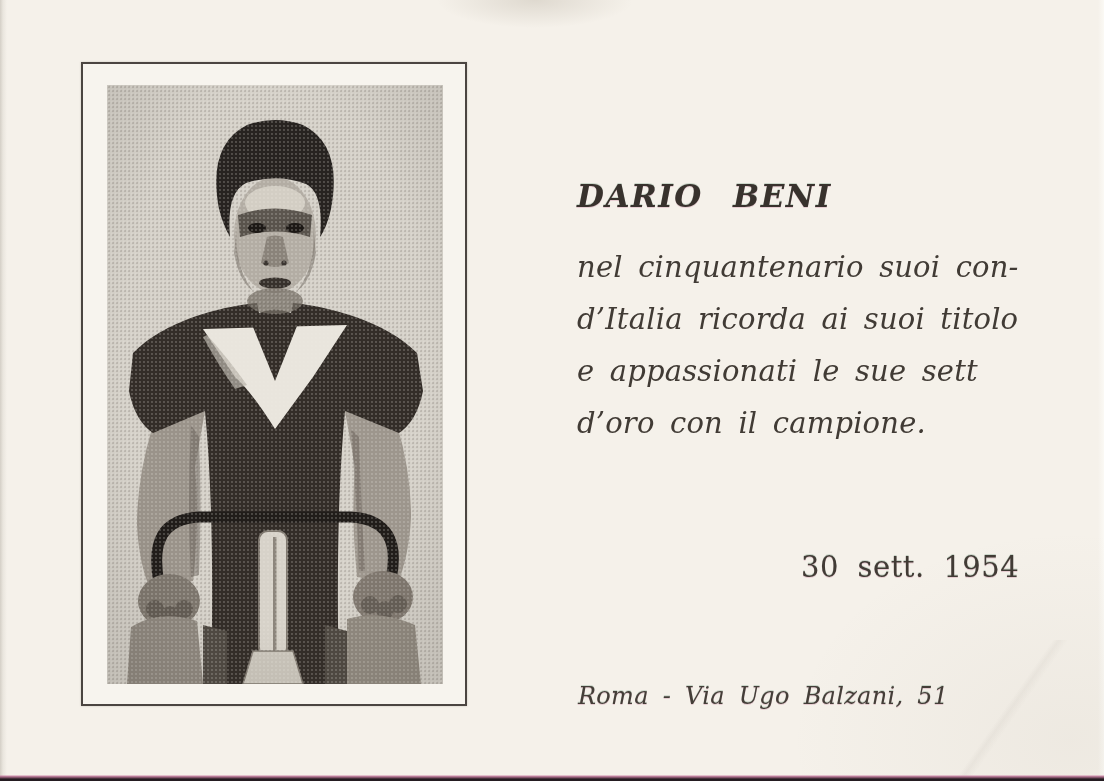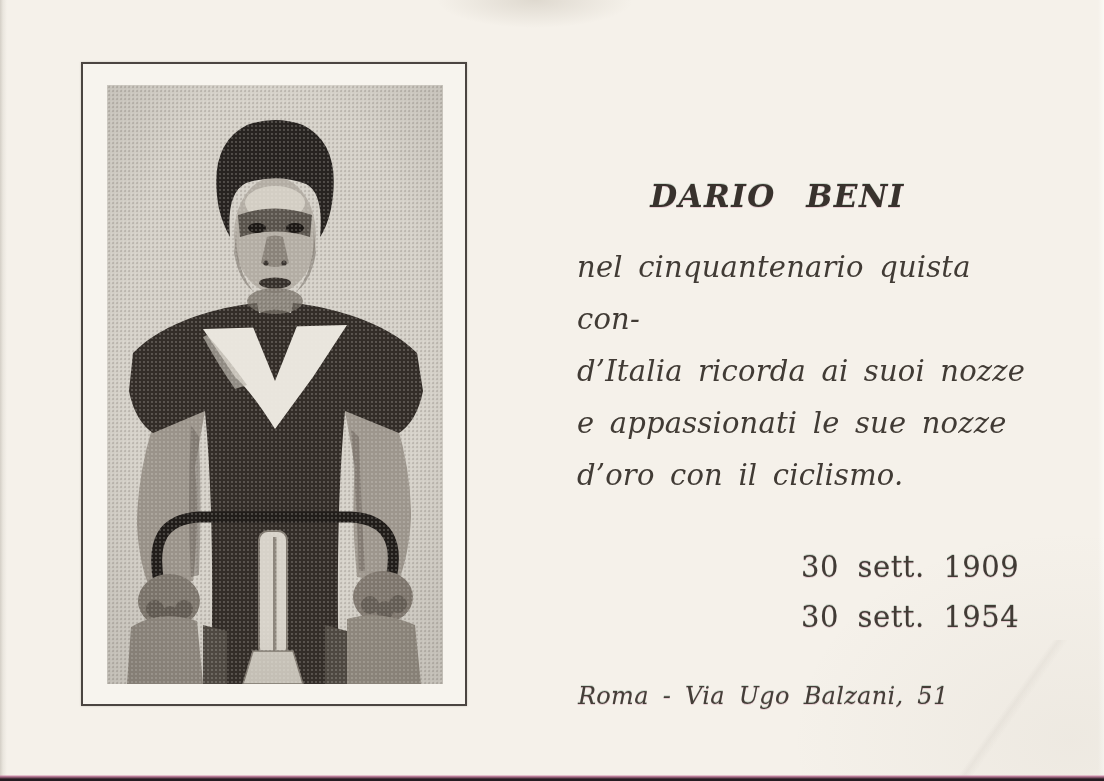--- a/index.html
+++ b/index.html
@@ -25,21 +25,21 @@
     border:2px solid #4b4541;
     background:#f7f4ee;
     box-shadow:0 0 2px rgba(80,70,60,.25);
   }
   .photo{position:absolute;left:24px;top:21px;width:336px;height:599px;display:block;}
   .ink{
     text-shadow:0 1px 0 rgba(186,94,136,.25), 0 -1px 0 rgba(96,148,118,.28);
   }
   .title{
     position:absolute;left:577px;top:179px;width:401px;
-    text-align:center;
+    text-align:left;
     font-style:italic;font-weight:bold;font-size:31px;line-height:34px;
     letter-spacing:1.5px;word-spacing:18px;
     color:#38322d;
   }
   .bodytext{
     position:absolute;left:577px;top:241px;width:470px;
     font-style:italic;font-size:29px;line-height:52px;
     word-spacing:6px;letter-spacing:.2px;
     color:#413b35;
   }
@@ -131,28 +131,27 @@
       <path d="M218 540 L240 546 L240 599 L218 599 Z" fill="#4f4942"></path>
 
       <rect x="0" y="0" width="336" height="599" fill="url(#screen)" opacity=".3"></rect>
       <rect x="0" y="0" width="336" height="599" fill="url(#vig)"></rect>
     </svg>
   </div>
 
   <div class="title ink">DARIO  BENI</div>
 
   <div class="bodytext">
-    <div>nel cinquantenario quista con-</div>
-    <div>d’Italia ricorda ai suoi nozze</div>
-    <div>e appassionati le sue nozze</div>
-    <div>d’oro con il ciclismo.</div>
+    <div>nel cinquantenario suoi con-</div>
+    <div>d’Italia ricorda ai suoi titolo</div>
+    <div>e appassionati le sue sett</div>
+    <div>d’oro con il campione.</div>
   </div>
 
   <div class="dates ink">
-    <div>30 sett. 1909</div>
     <div>30 sett. 1954</div>
   </div>
 
   <div class="address ink">Roma - Via Ugo Balzani, 51</div>
 
   <div class="crease"></div>
   <div class="edge-bottom"></div>
 </div>
 
 </body></html>

